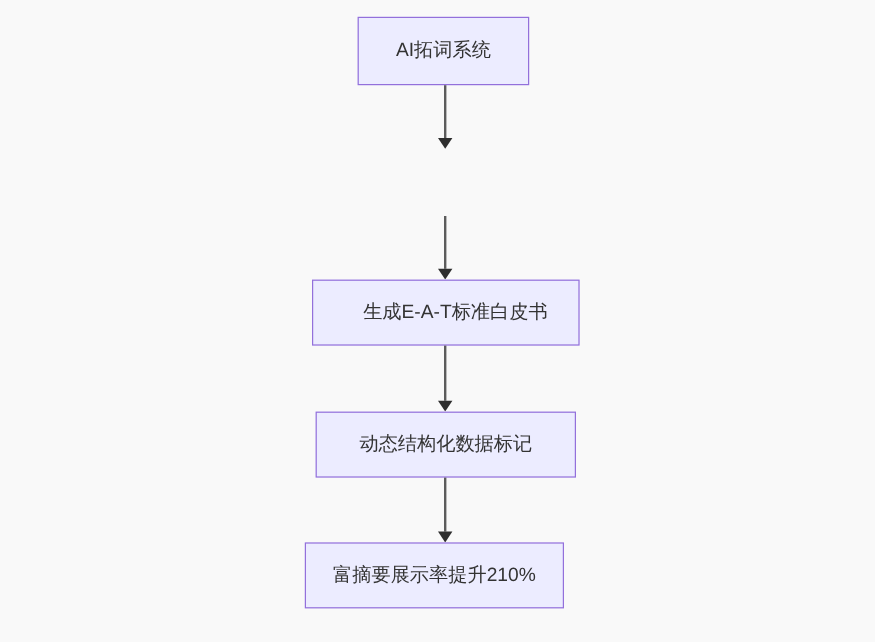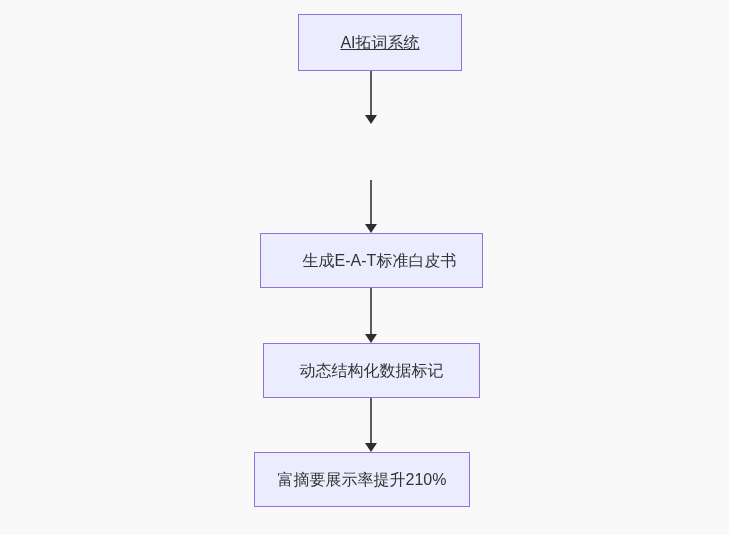--- a/index.html
+++ b/index.html
@@ -22,21 +22,21 @@
     border: 1.5px solid #9370DB;
     color: #333333;
     font-size: 16px;
     line-height: 1;
     display: flex;
     align-items: center;
     justify-content: center;
     text-align: center;
     white-space: nowrap;
   }
-  .node-1 { left: 298px; top: 14px;  width: 164px; height: 57px; text-decoration: underline; }
+  .node-1 { left: 298px; top: 14px;  width: 143px; height: 57px; }
   .node-2 { left: 273px; top: 124px; width: 195px; height: 56px; }
   .node-3 { left: 260px; top: 233px; width: 223px; height: 55px; padding-left: 16px; }
   .node-4 { left: 263px; top: 343px; width: 217px; height: 55px; }
   .node-5 { left: 254px; top: 452px; width: 216px; height: 55px; }
 
   .edge {
     position: absolute;
     left: 364px;
     width: 14px;
     display: flex;

